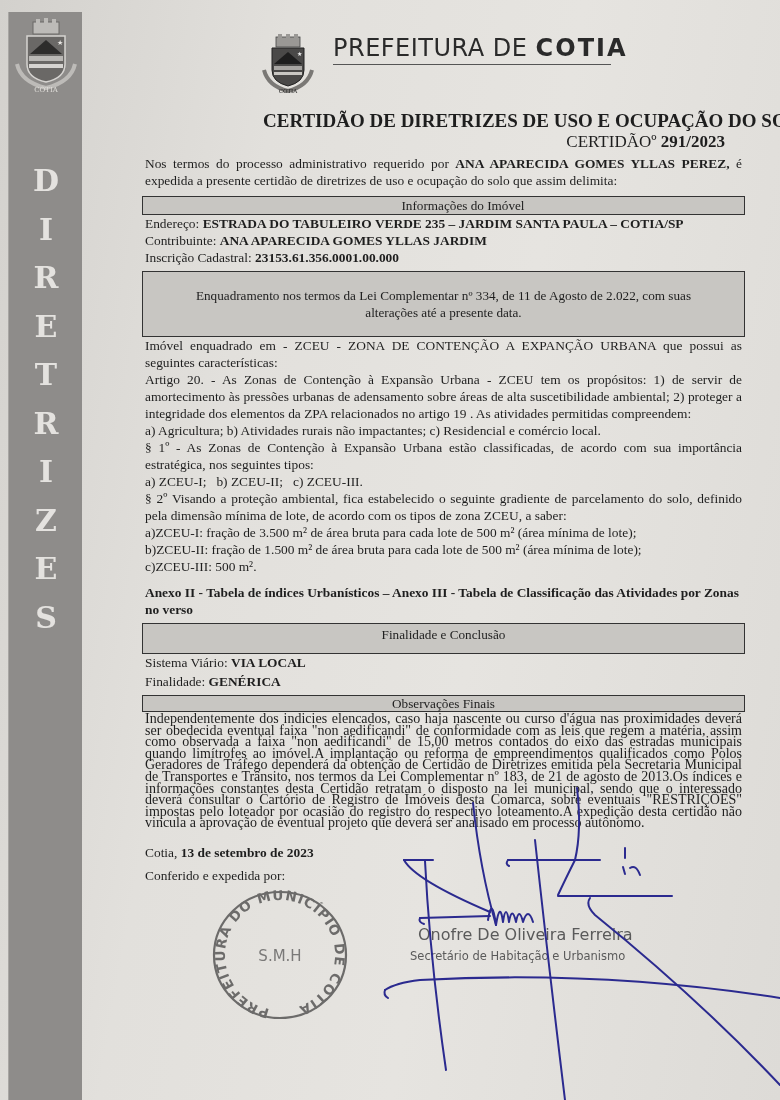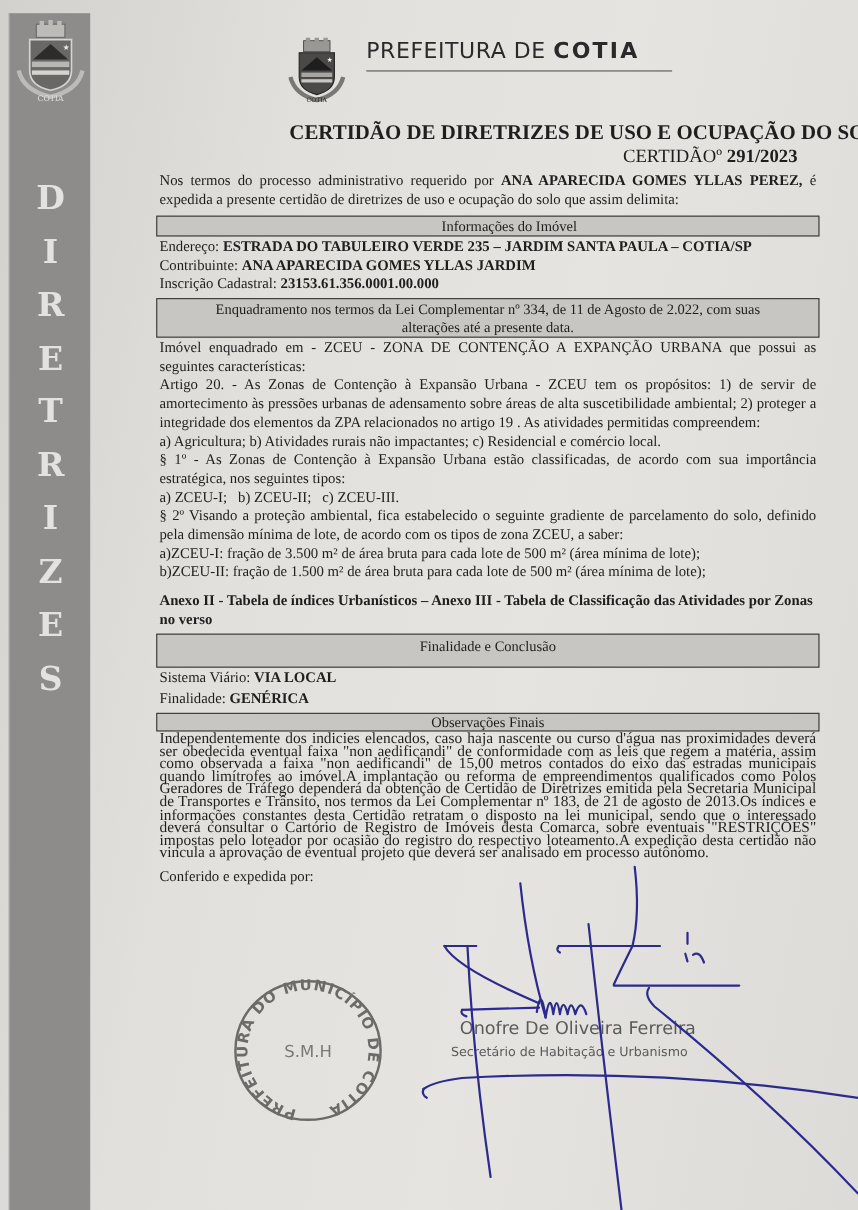--- a/index.html
+++ b/index.html
@@ -26,21 +26,21 @@
     display: flex; flex-direction: column; align-items: center;
   }
   .banner-letters span {
     font-family: "DejaVu Serif", serif; font-weight: bold;
     color: #e4e2df; font-size: 30px; line-height: 48.5px; height: 48.5px;
   }
   
   .header-crest { position: absolute; left: 262px; top: 34px; width: 52px; height: 60px; }
   .header-title {
     position: absolute; left: 333px; top: 34px;
-    font-family: "DejaVu Sans", sans-serif; font-size: 20px; letter-spacing: 0.5px;
+    font-family: "DejaVu Sans", sans-serif; font-size: 24px; letter-spacing: 0.5px;
     color: #2a2a2a; white-space: nowrap;
   }
   .header-title b { font-weight: bold; letter-spacing: 2px; }
   .header-rule { position: absolute; left: 333px; top: 64px; width: 278px; height: 1px; background: #555; }
   .header-sub {
     position: absolute; left: 334px; top: 71px;
     font-family: "DejaVu Sans", sans-serif; font-size: 13px; letter-spacing: 1.1px;
     color: #3a3a3a; white-space: nowrap;
   }
   .doc-title {
@@ -128,42 +128,44 @@
   <div class="cert-no"><span>CERTIDÃOº</span> <b>291/2023</b></div>
 
   <div class="content">
     <p class="justify" style="margin-top:0;"><span>Nos termos do processo administrativo requerido por </span><b>ANA APARECIDA GOMES YLLAS PEREZ,</b><span> é expedida a presente certidão de diretrizes de uso e ocupação do solo que assim delimita:</span></p>
 
     <div class="section-box" style="margin-top:7px; margin-left:-3px; margin-right:-3px;padding-left:39px;">Informações do Imóvel</div>
     <div><span>Endereço: </span><b>ESTRADA DO TABULEIRO VERDE 235 – JARDIM SANTA PAULA – COTIA/SP</b></div>
     <div><span>Contribuinte: </span><b>ANA APARECIDA GOMES YLLAS JARDIM</b></div>
     <div><span>Inscrição Cadastral: </span><b>23153.61.356.0001.00.000</b></div>
 
-    <div class="section-box" style="margin-top:5px; margin-left:-3px; margin-right:-3px; padding:0 0;text-align:center;">
+    <div class="section-box" style="margin-top:5px; margin-left:-3px; margin-right:-3px; padding:15px 0;text-align:center;">
       <div>Enquadramento nos termos da Lei Complementar nº 334, de 11 de Agosto de 2.022, com suas</div>
       <div>alterações até a presente data.</div>
     </div>
     <p class="justify">Imóvel enquadrado em - ZCEU - ZONA DE CONTENÇÃO A EXPANÇÃO URBANA que possui as seguintes características:</p>
     <p class="justify">Artigo 20. - As Zonas de Contenção à Expansão Urbana - ZCEU tem os propósitos: 1) de servir de amortecimento às pressões urbanas de adensamento sobre áreas de alta suscetibilidade ambiental; 2) proteger a integridade dos elementos da ZPA relacionados no artigo 19 . As atividades permitidas compreendem:</p>
     <p>a) Agricultura; b) Atividades rurais não impactantes; c) Residencial e comércio local.</p>
     <p class="justify">§ 1º - As Zonas de Contenção à Expansão Urbana estão classificadas, de acordo com sua importância estratégica, nos seguintes tipos:</p>
     <p style="white-space:pre;">a) ZCEU-I;   b) ZCEU-II;   c) ZCEU-III.</p>
     <p class="justify">§ 2º Visando a proteção ambiental, fica estabelecido o seguinte gradiente de parcelamento do solo, definido pela dimensão mínima de lote, de acordo com os tipos de zona ZCEU, a saber:</p>
     <p>a)ZCEU-I: fração de 3.500 m² de área bruta para cada lote de 500 m² (área mínima de lote);</p>
     <p>b)ZCEU-II: fração de 1.500 m² de área bruta para cada lote de 500 m² (área mínima de lote);</p>
+    <p>c)ZCEU-III: 500 m².</p>
 
     <p class="b" style="margin-top:9px;">Anexo II - Tabela de índices Urbanísticos – Anexo III - Tabela de Classificação das Atividades por Zonas no verso</p>
 
     <div class="section-box" style="margin-top:5px; margin-left:-3px; margin-right:-3px; height:31px; line-height:22px;">Finalidade e Conclusão</div>
     <div><span>Sistema Viário: </span><b>VIA LOCAL</b></div>
     <div style="margin-top:2px;"><span>Finalidade: </span><b>GENÉRICA</b></div>
 
     <div class="section-box" style="margin-top:5px; margin-left:-3px; margin-right:-3px; line-height:15px;">Observações Finais</div>
     <p class="small-text" style="margin-top:1px;">Independentemente dos indicies elencados, caso haja nascente ou curso d'água nas proximidades deverá ser obedecida eventual faixa "non aedificandi" de conformidade com as leis que regem a matéria, assim como observada a faixa "non aedificandi" de 15,00 metros contados do eixo das estradas municipais quando limítrofes ao imóvel.A implantação ou reforma de empreendimentos qualificados como Polos Geradores de Tráfego dependerá da obtenção de Certidão de Diretrizes emitida pela Secretaria Municipal de Transportes e Trânsito, nos termos da Lei Complementar nº 183, de 21 de agosto de 2013.Os índices e informações constantes desta Certidão retratam o disposto na lei municipal, sendo que o interessado deverá consultar o Cartório de Registro de Imóveis desta Comarca, sobre eventuais "RESTRIÇÕES" impostas pelo loteador por ocasião do registro do respectivo loteamento.A expedição desta certidão não vincula a aprovação de eventual projeto que deverá ser analisado em processo autônomo.</p>
 
+    <div style="margin-top:15px;"><span>Cotia, </span><b>13 de setembro de 2023</b></div>
     <div style="margin-top:6px;">Conferido e expedida por:</div>
   </div>
 
   <svg class="stamp" viewBox="0 0 150 135">
     <defs>
       <path id="ringPath" d="M 75 122 A 55 55 0 1 1 75.01 122"></path>
     </defs>
     <ellipse cx="75" cy="67" rx="66" ry="63" fill="none" stroke="#6c6b6a" stroke-width="2.2"></ellipse>
     <text font-family="DejaVu Sans, sans-serif" font-size="13.5" font-weight="bold" fill="#6c6b6a" letter-spacing="1">
       <textPath href="#ringPath" startOffset="3%">PREFEITURA DO MUNICÍPIO DE COTIA</textPath>

